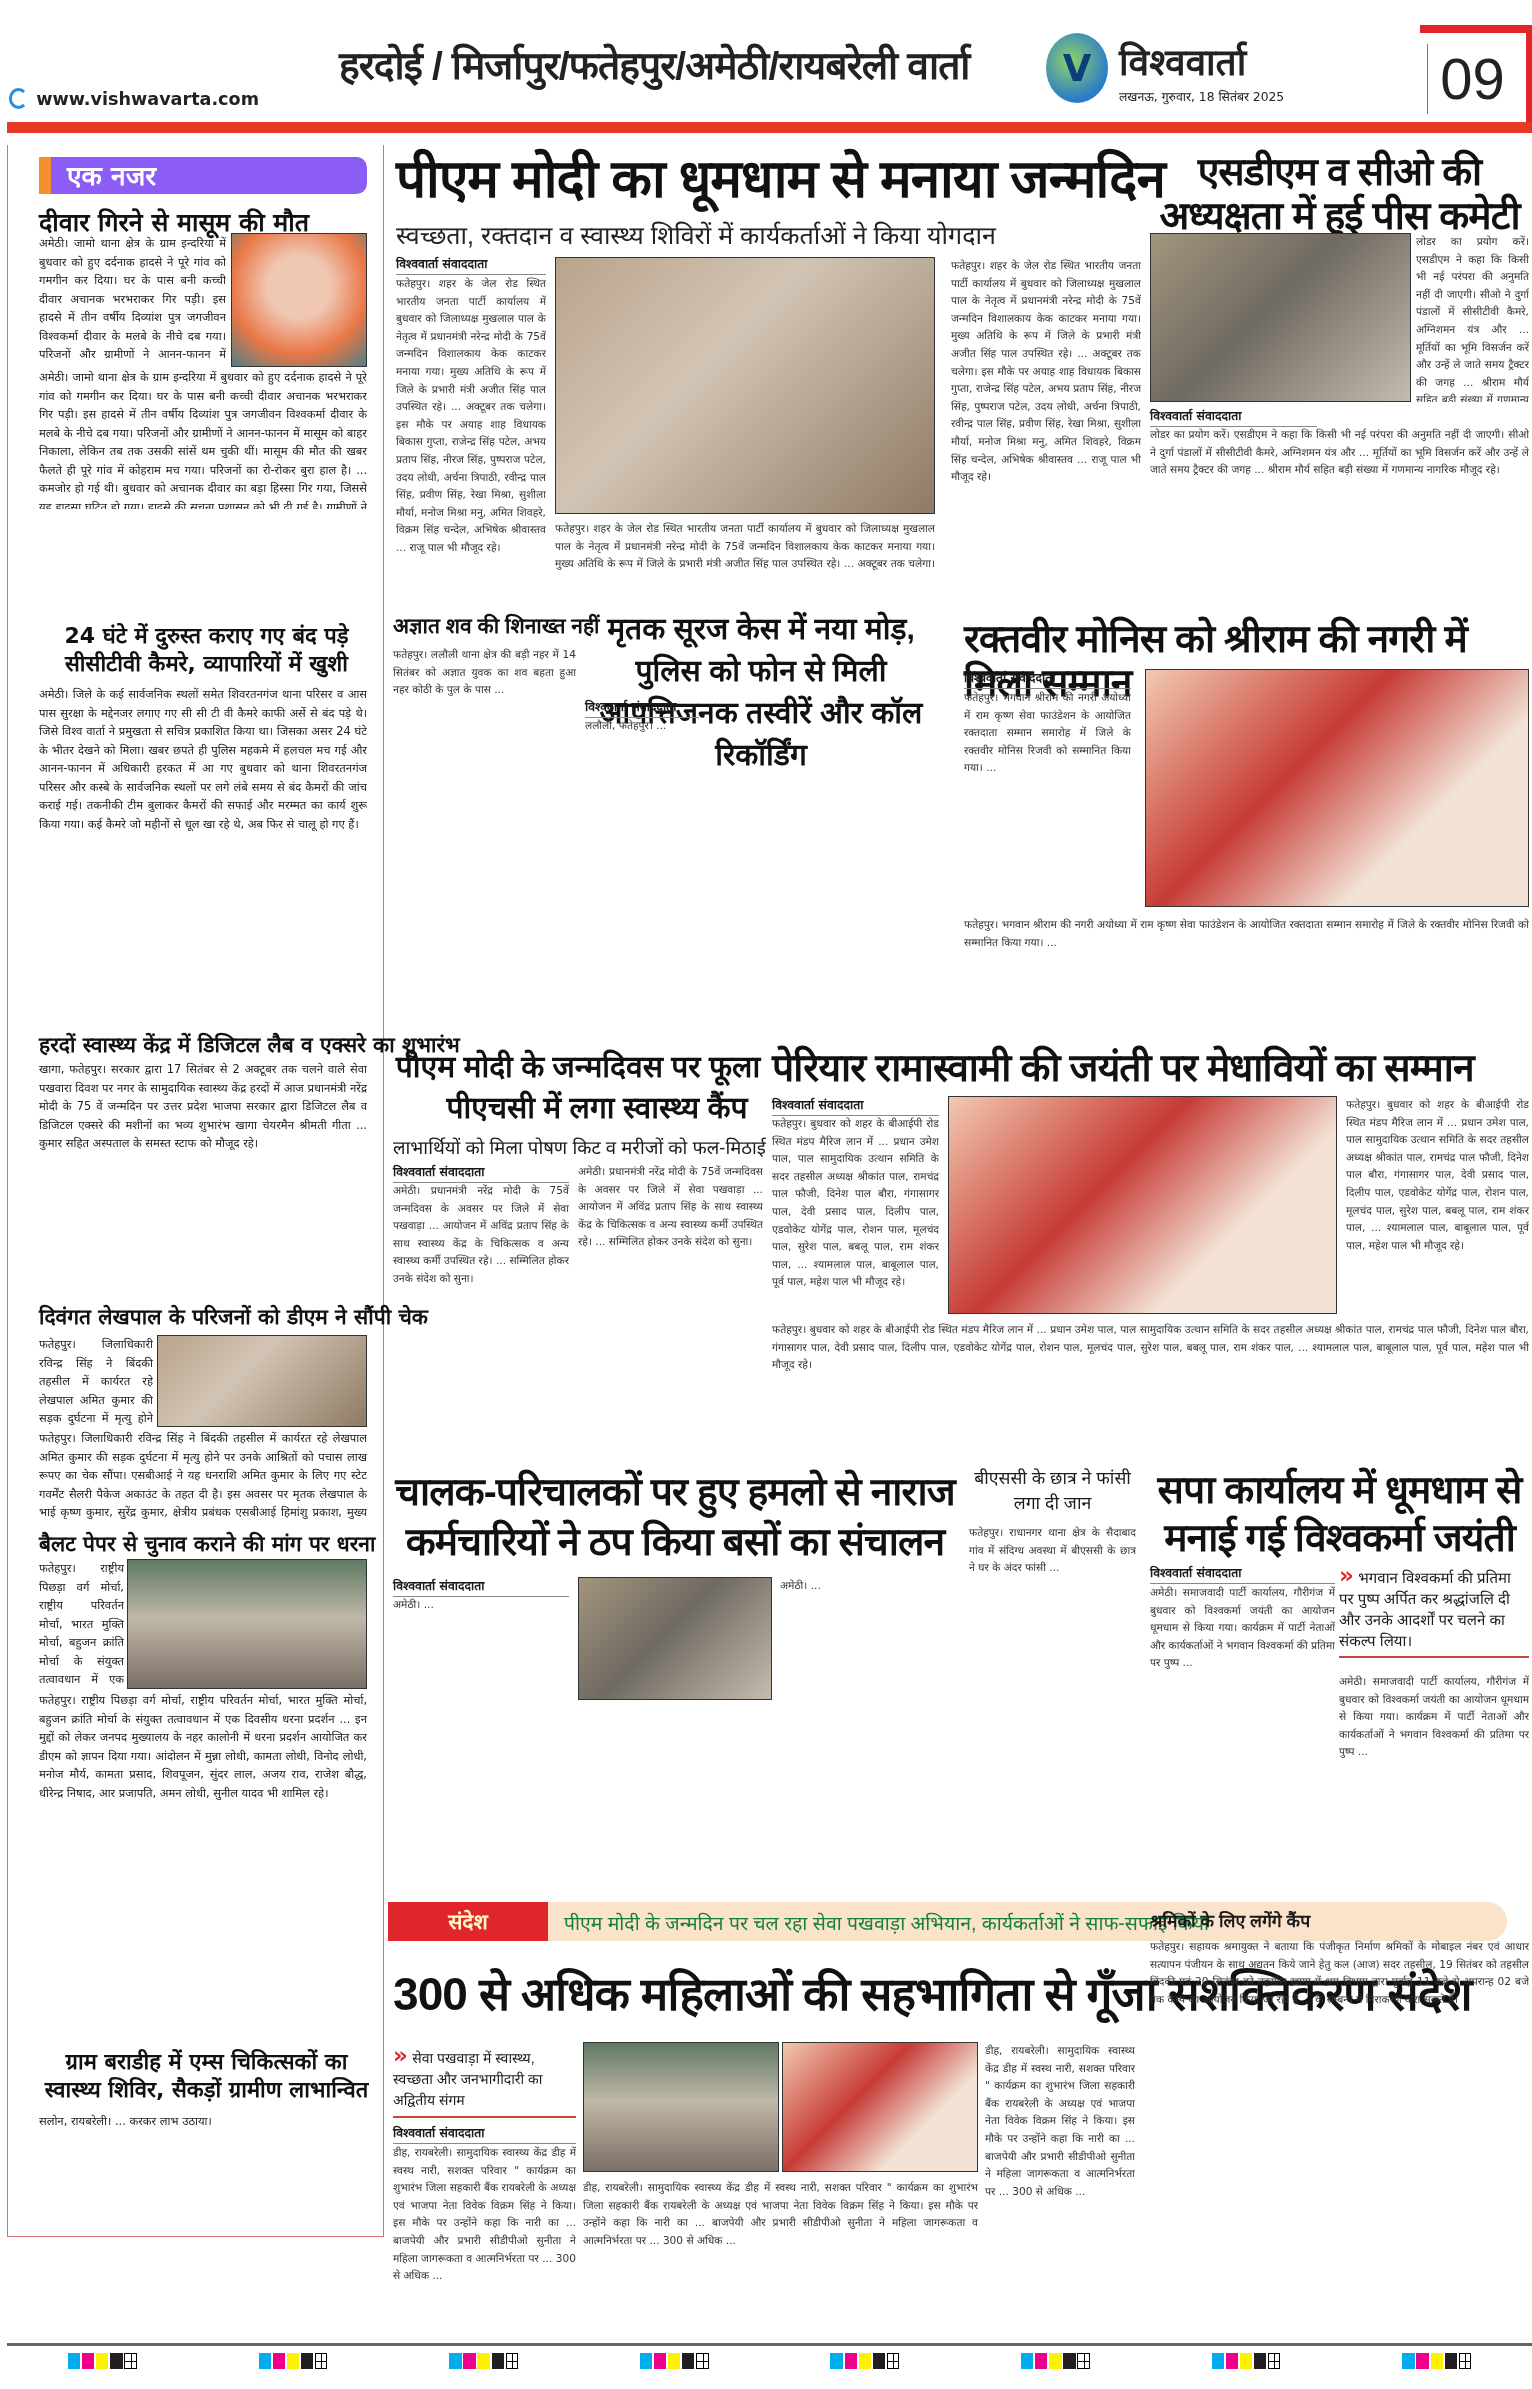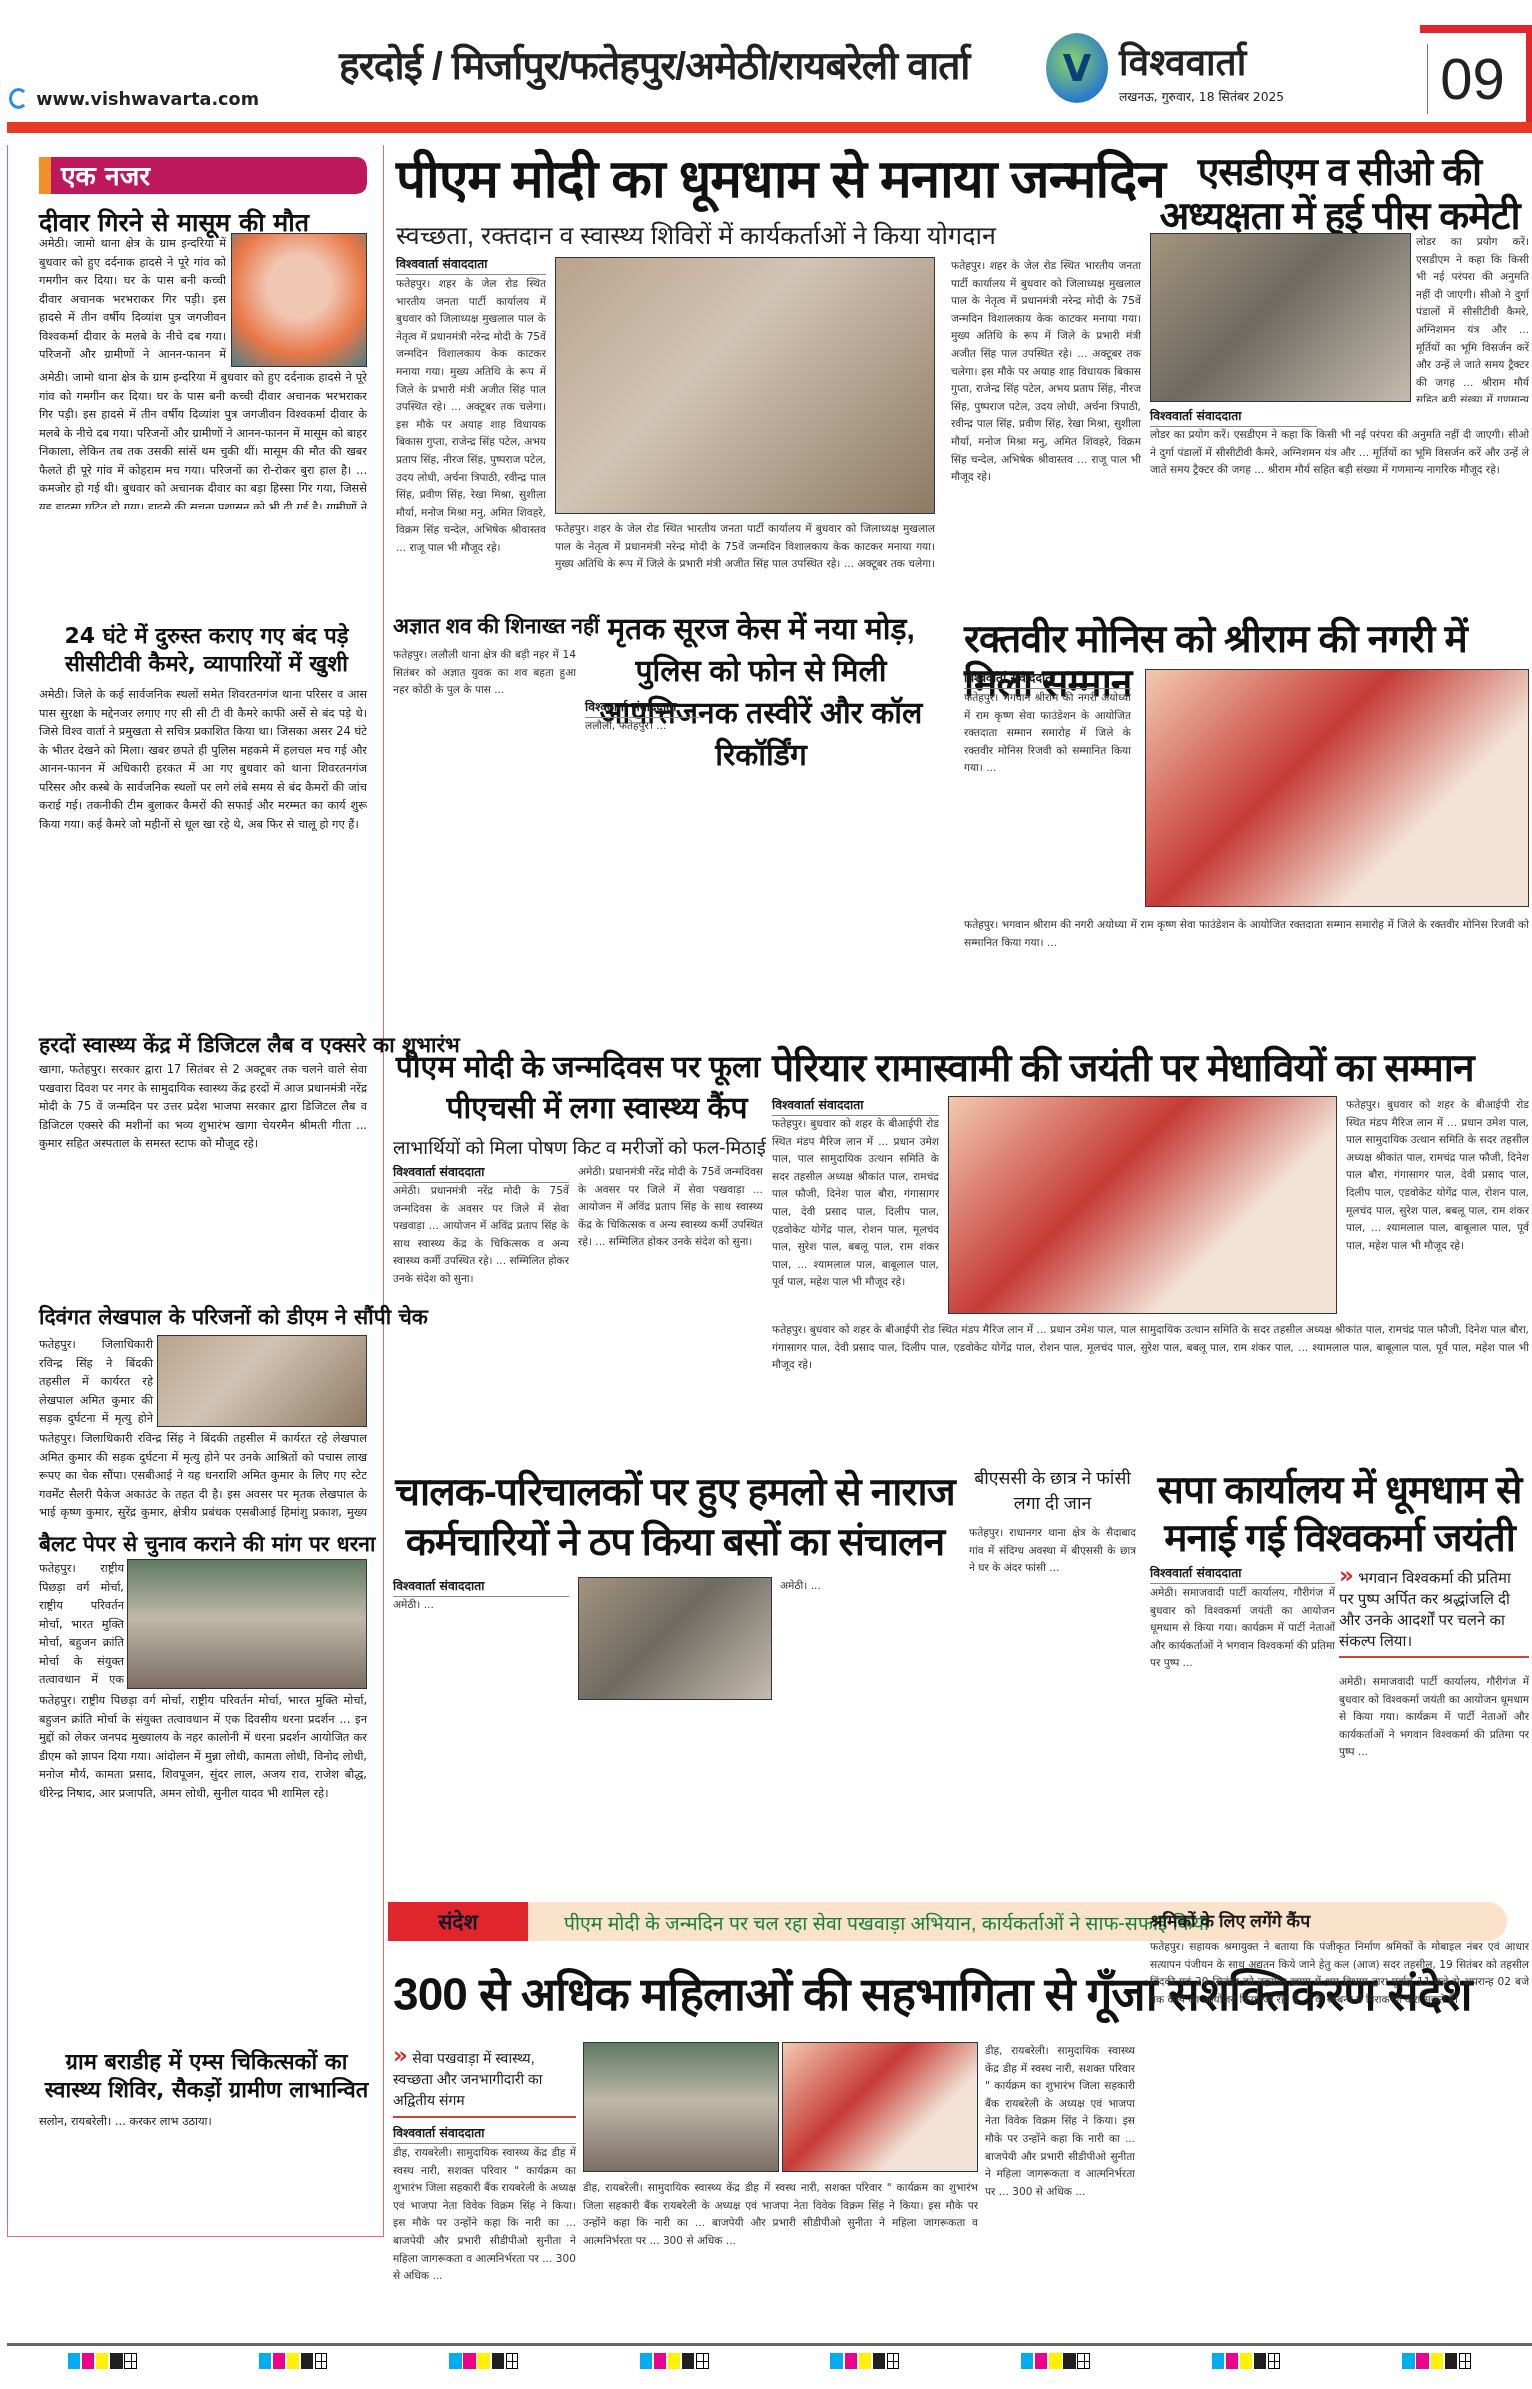--- a/index.html
+++ b/index.html
@@ -13,38 +13,38 @@
   .ie-icon { width: 19.4px; height: 21px; border-radius: 50%; border: 3.5px solid #2a8be0; border-right-color: transparent; position: relative; }
   .logo { left: 1046px; top: 33px; width: 62px; height: 70px; border-radius: 50%; background: radial-gradient(circle at 40% 40%, #8fd36a, #2a7bc9 70%); display:flex; align-items:center; justify-content:center; color:#0c3e7a; font-weight:bold; font-size: 37px; }
   .brand { left: 1119px; top: 35px; font-size: 37px; font-weight: bold; color: #222; text-align: center; }
   .brand-date { left: 1119px; top: 88px; font-size: 12.3px; color: #222; }
   .page-no-box { left: 1420px; top: 25px; width: 113px; height: 106px; border-top: 8.8px solid #e0262b; border-right: 7px solid #e0262b; }
   .page-no { left: 1427px; top: 44px; font-size: 58px; color: #222; border-left: 0.9px solid #777; padding-left: 12.3px; height: 70px; line-height: 70px; }
   .red-bar { left: 7px; top: 122px; width: 1525px; height: 10.6px; background: #e63a26; }
 
   
   .left-col { left: 7px; top: 145px; width: 377px; height: 2092px; border: 1.8px solid #d87171; border-top: none; }
-  .ek-nazar { left: 39px; top: 157px; width: 328px; height: 37px; background: #be185d; border-radius: 0 10.6px 10.6px 0; border-left: 12.3px solid #f4902b; color: #fff; font-weight: bold; font-size: 26.4px; padding-left: 10px; line-height: 37px; }
+  .ek-nazar { left: 39px; top: 157px; width: 328px; height: 37px; background: #8b5cf6; border-radius: 0 10.6px 10.6px 0; border-left: 12.3px solid #f4902b; color: #fff; font-weight: bold; font-size: 26.4px; padding-left: 16px; line-height: 37px; }
   .lh { font-weight: bold; color: #111; text-align: center; }
   .txt { font-size: 11.4px; line-height: 18.5px; color: #222; text-align: justify; }
   .photo { background: linear-gradient(135deg, #a3957d, #6f6a62 45%, #c5bcae); border: 1.8px solid #333; }
   .photo.warm { background: linear-gradient(135deg, #b9a48c, #d2c4b4 40%, #8e7b64); }
   .photo.child { background: radial-gradient(circle at 50% 40%, #f0c7b3 30%, #e97747 65%, #4f7f85); }
   .photo.crowd { background: linear-gradient(180deg, #5f7a63, #c0b8a8 45%, #7c6f65); }
   .photo.red { background: linear-gradient(135deg, #f2c9b0, #c63b36 40%, #f3e3d6 70%); }
 
   
   .hl-xl { font-size: 53px; font-weight: bold; letter-spacing: -0.9px; color: #111; line-height: 56px; }
   .hl-l { font-size: 39px; font-weight: bold; letter-spacing: -0.9px; color: #111; line-height: 44px; }
   .hl-m { font-size: 30px; font-weight: bold; color: #111; line-height: 37px; }
   .hl-s { font-size: 21px; font-weight: bold; color: #111; line-height: 26.4px; }
   .byline { font-size: 12.3px; font-weight: bold; border-bottom: 1.8px solid #888; padding-bottom: 1.8px; }
   .col-txt { font-size: 10.6px; line-height: 17.6px; color: #333; text-align: justify; }
   .sandesh { left: 388px; top: 1902px; width: 1119px; height: 39px; border-radius: 0 19.4px 19.4px 0; background: #fbe2cb; }
-  .sandesh-tag { left: 388px; top: 1902px; width: 140px; height: 39px; background: #e0262b; color: #0f172a; font-size: 21px; font-weight: bold; text-align: center; line-height: 39px; }
+  .sandesh-tag { left: 388px; top: 1902px; width: 160px; height: 39px; background: #e0262b; color: #fef9c3; font-size: 21px; font-weight: bold; text-align: center; line-height: 39px; }
   .sandesh-text { left: 564px; top: 1909px; font-size: 19.4px; color: #15803d; }
   .quote-mark { color: #e0262b; font-size: 23px; font-weight: bold; }
 
   .cmyk-strip { left: 7px; top: 2343px; width: 1525px; height: 26.4px; display: flex; justify-content: space-around; align-items: center; border-top: 3.5px solid #666; padding-top: 7px;}
   .cmyk { display: flex; gap: 1.8px; }
   .cmyk span { width: 12.3px; height: 16px; display:inline-block; }
   .reg { width: 12.3px; height: 16px; border: 0.9px solid #000; position: relative; }
   .reg::before { content:""; position:absolute; left:5.3px; top:0; width:0.9px; height:14px; background:#000;}
   .reg::after { content:""; position:absolute; left:0; top:7px; width:10.6px; height:0.9px; background:#000;}
 </style>

